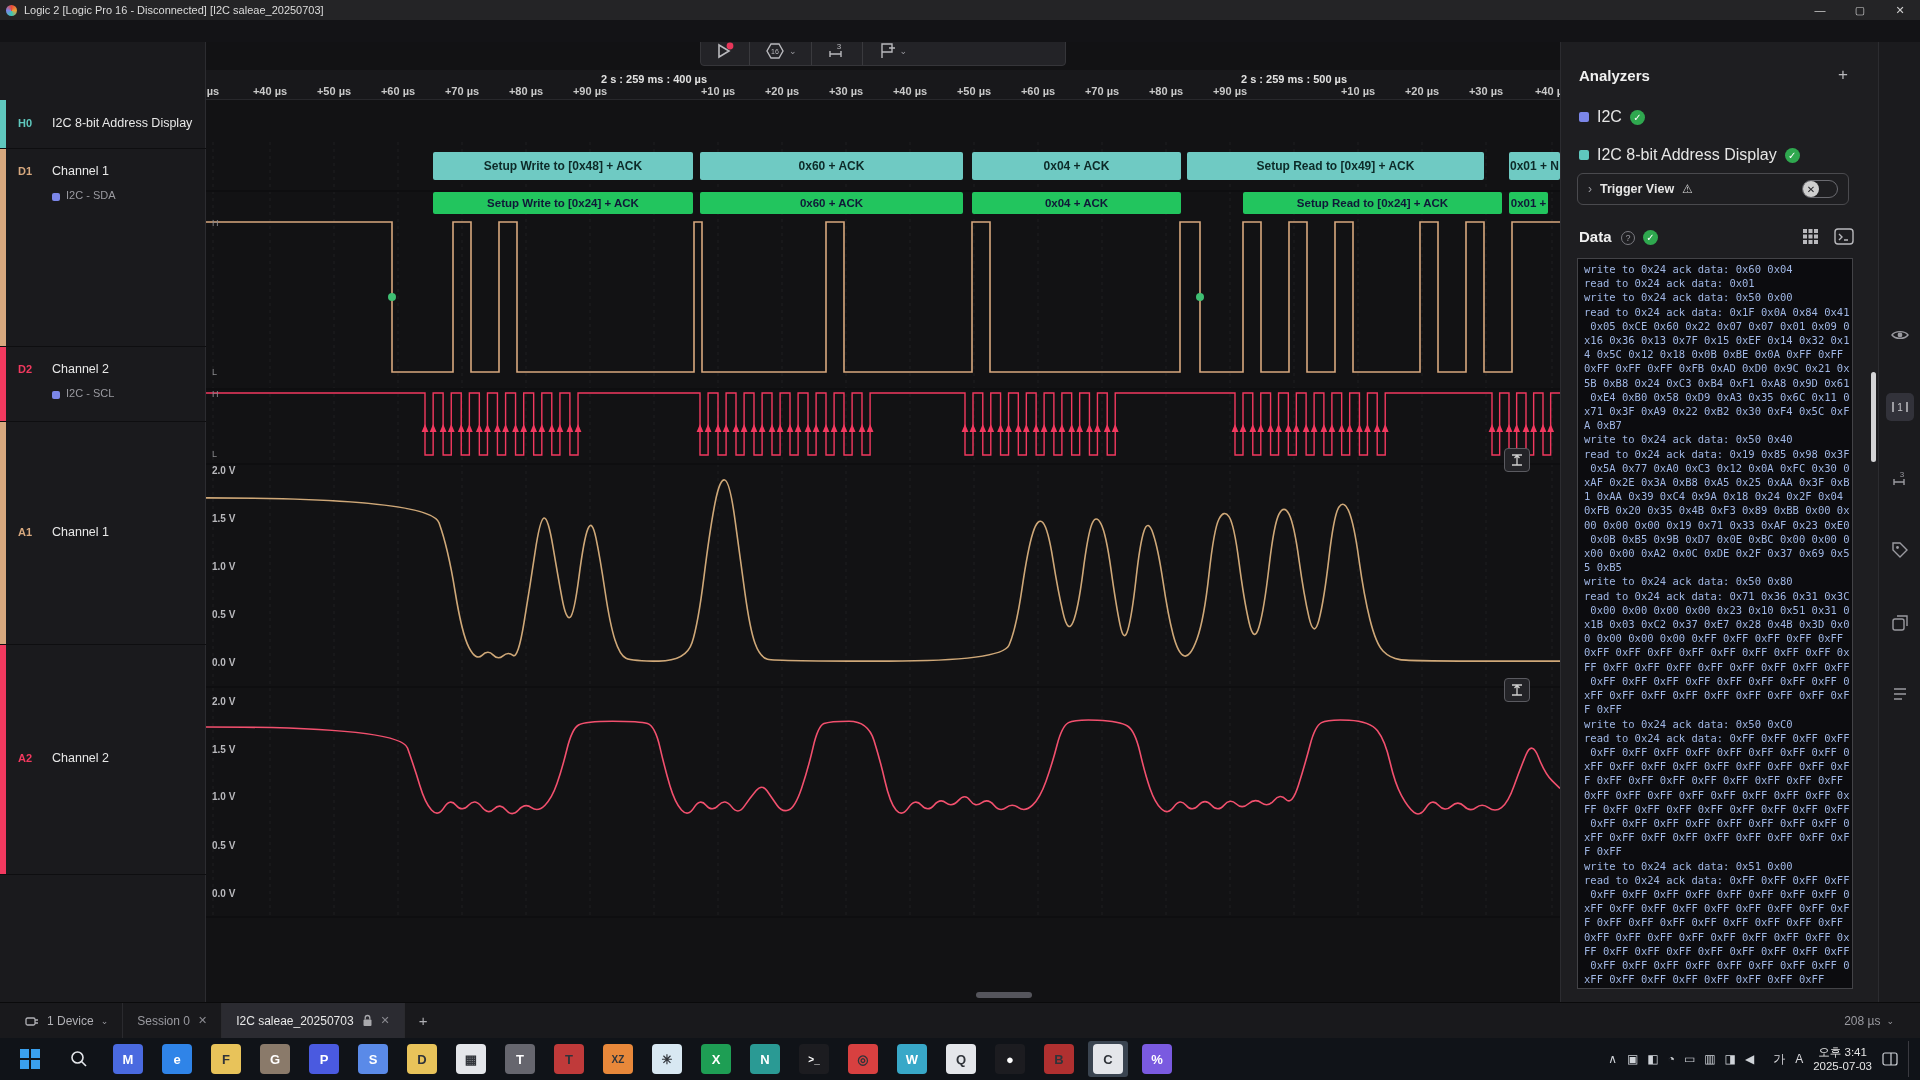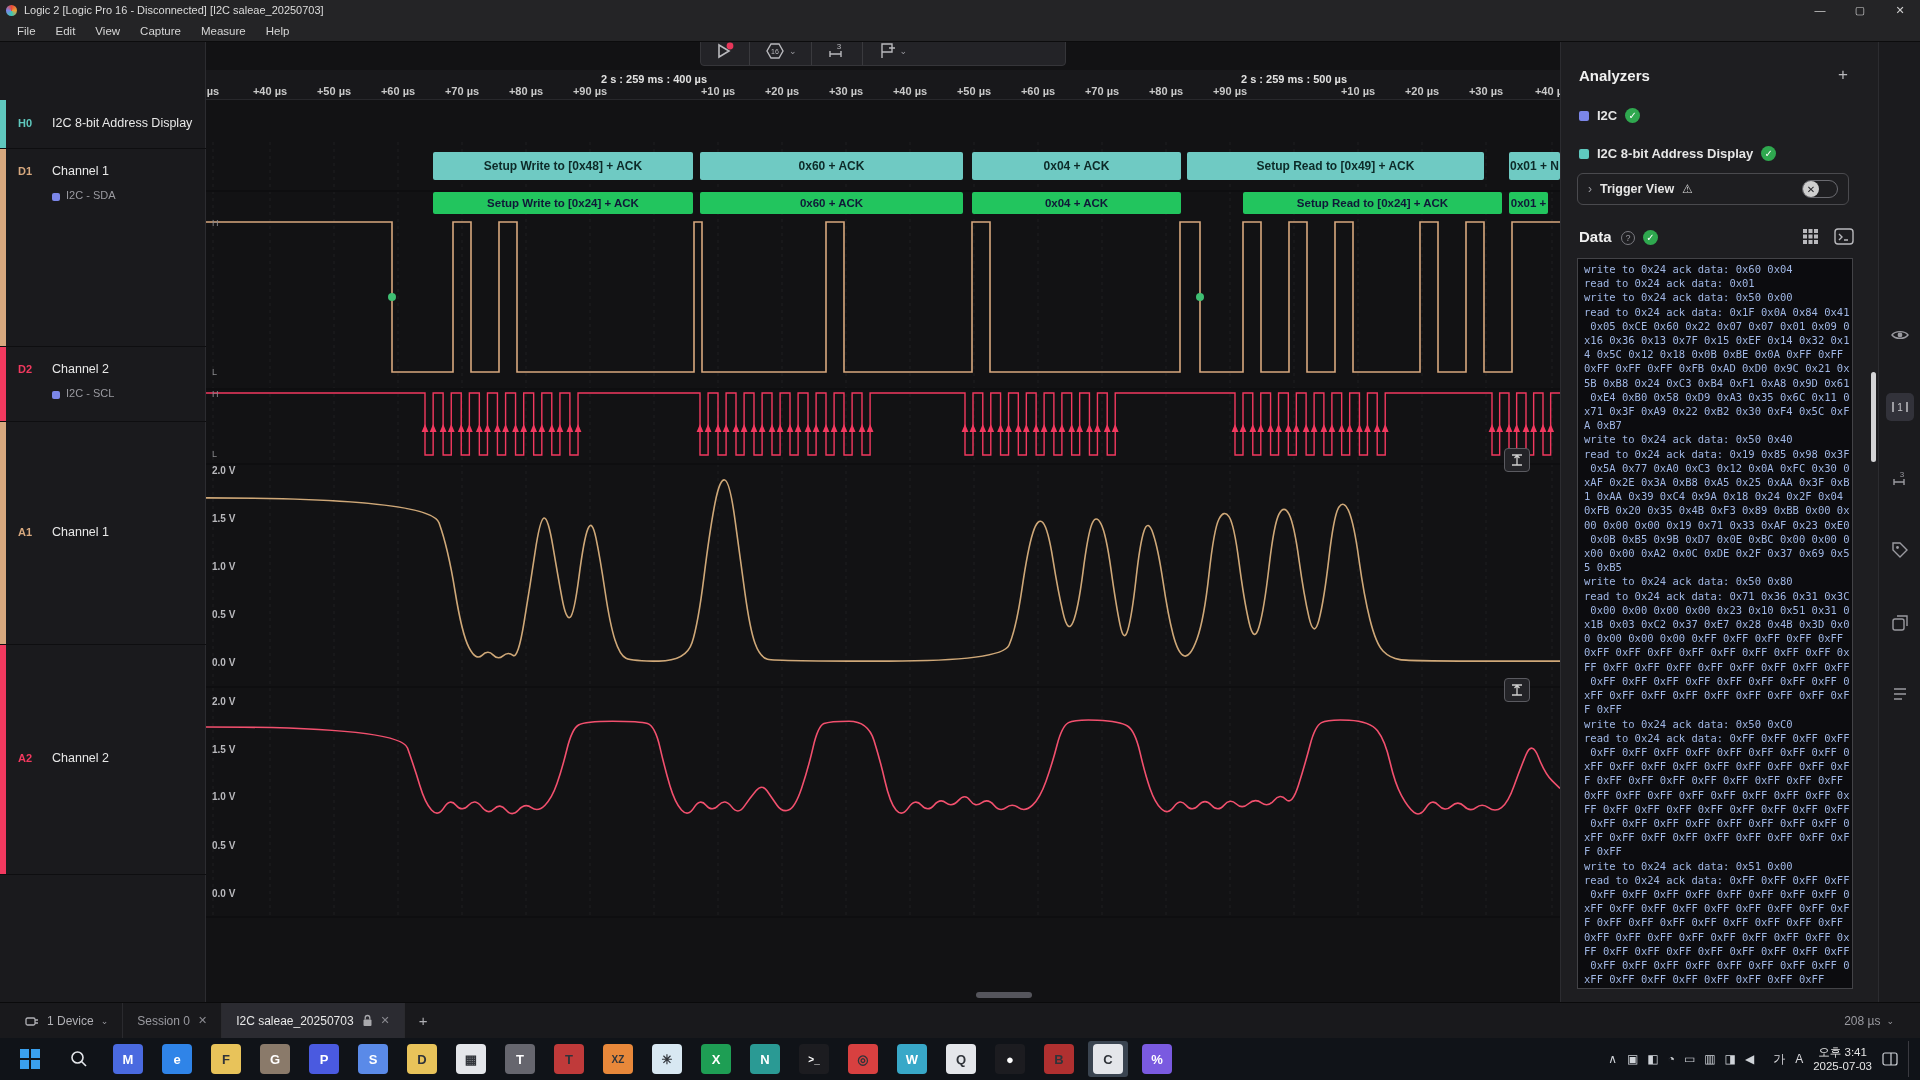--- a/index.html
+++ b/index.html
@@ -46,21 +46,21 @@
   .tb-sep { width:1px; height:100%; background:#3a3a3e; }
   .chev { font-size:9px; color:#9a9aa0; }
 
   .measure-btn { position:absolute; width:26px; height:24px; border:1px solid #5a5a60; border-radius:4px; background:#232327; color:#cfcfcf; display:flex; align-items:center; justify-content:center; font-size:13px; }
 
   
   .rp-head { position:absolute; left:18px; font-size:15px; font-weight:bold; color:#f0f0f0; }
   .rp-plus { position:absolute; right:30px; font-size:17px; color:#b9b9bd; }
   .an-row { position:absolute; left:18px; display:flex; align-items:center; gap:8px; }
   .an-sq { width:10px; height:10px; border-radius:2px; }
-  .an-label { font-size:13px; color:#e6e6e6;font-weight:bold; }
+  .an-label { font-size:16px; color:#e6e6e6; }
   .check-badge { width:15px; height:15px; border-radius:50%; background:#2fa84f; color:#fff; font-size:10px; display:flex; align-items:center; justify-content:center; }
   .trigger-box { position:absolute; left:16px; top:131px; width:272px; height:32px; border:1px solid #4a4a4e; border-radius:6px; display:flex; align-items:center; padding:0 10px; gap:8px; }
   .trigger-label { font-size:12.5px; font-weight:bold; color:#e6e6e6; }
   .warn { color:#d8d8d8; font-size:12px; }
   .toggle { position:absolute; right:10px; width:36px; height:18px; border:1px solid #6a6a70; border-radius:9px; }
   .toggle-knob { position:absolute; left:0px; top:0px; width:16px; height:16px; border-radius:50%; background:#cfcfcf; color:#232327; font-size:10px; display:flex; align-items:center; justify-content:center; }
   .help-circle { width:14px; height:14px; border:1px solid #7a7a80; border-radius:50%; color:#9a9aa0; font-size:9px; display:flex; align-items:center; justify-content:center; }
   .data-box { position:absolute; left:16px; top:216px; width:276px; height:731px; background:#0c0c0f; border:1px solid #434347; overflow:hidden; padding:3px 6px; }
   .data-line { font-family:"DejaVu Sans Mono", monospace; font-size:10.5px; line-height:14.2px; color:#9fb6e4; white-space:pre; }
   .rp-scroll { position:absolute; left:310px; top:330px; width:5px; height:90px; background:#d4d4d6; border-radius:3px; }
@@ -99,28 +99,20 @@
   <div class="titlebar">
     <div class="app-logo"></div>
     <div class="title-text">Logic 2 [Logic Pro 16 - Disconnected] [I2C saleae_20250703]</div>
     <div class="win-controls">
       <div class="win-btn">—</div>
       <div class="win-btn">▢</div>
       <div class="win-btn">✕</div>
     </div>
   </div>
 
-  <div class="menubar" id="menubar">
-      <div class="menu-item">File</div>
-      <div class="menu-item">Edit</div>
-      <div class="menu-item">View</div>
-      <div class="menu-item">Capture</div>
-      <div class="menu-item">Measure</div>
-      <div class="menu-item">Help</div>
-    </div>
 
   <div class="left-panel" id="left-panel">
       <div class="ch-row" style="top: 58px; height: 49px;">
         <div class="ch-strip" style="background: rgb(95, 200, 190);"></div>
         <div class="ch-id" style="color: rgb(95, 200, 190); top: 16.5px;">H0</div>
         <div class="ch-name" style="top: 15.5px;">I2C 8-bit Address Display</div>
       </div>
       <div class="ch-row" style="top: 107px; height: 198px;">
         <div class="ch-strip" style="background: rgb(215, 168, 126);"></div>
         <div class="ch-id" style="color: rgb(215, 168, 126); top: 16px;">D1</div>

